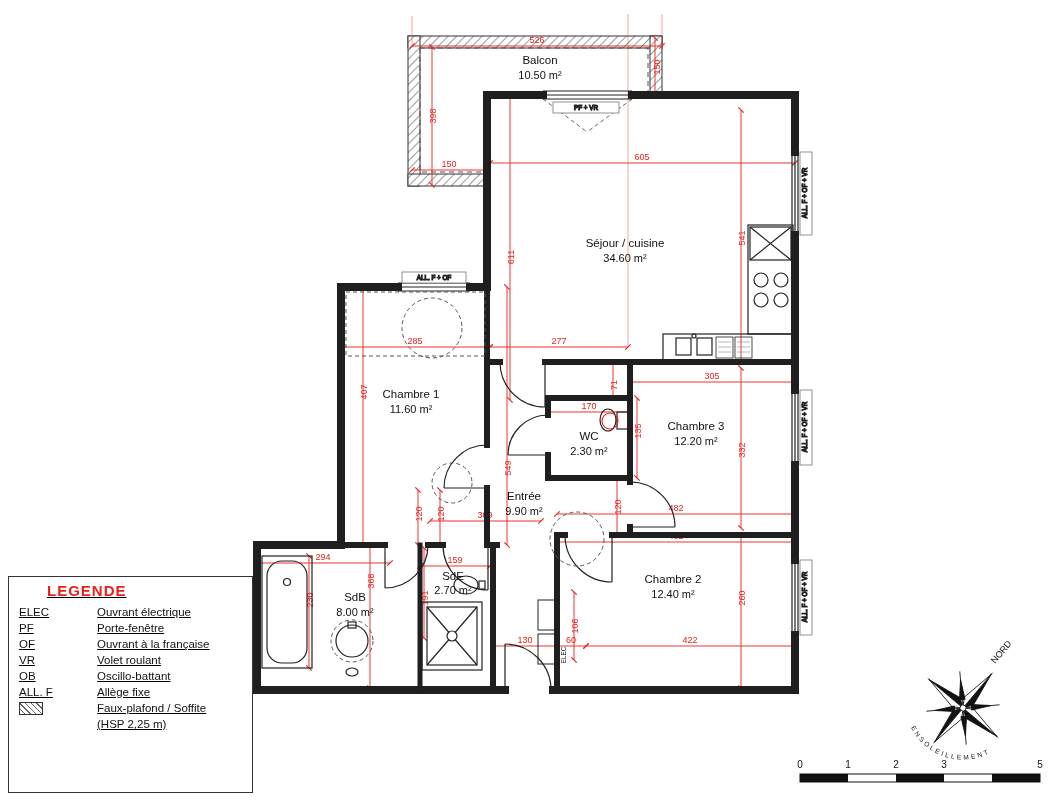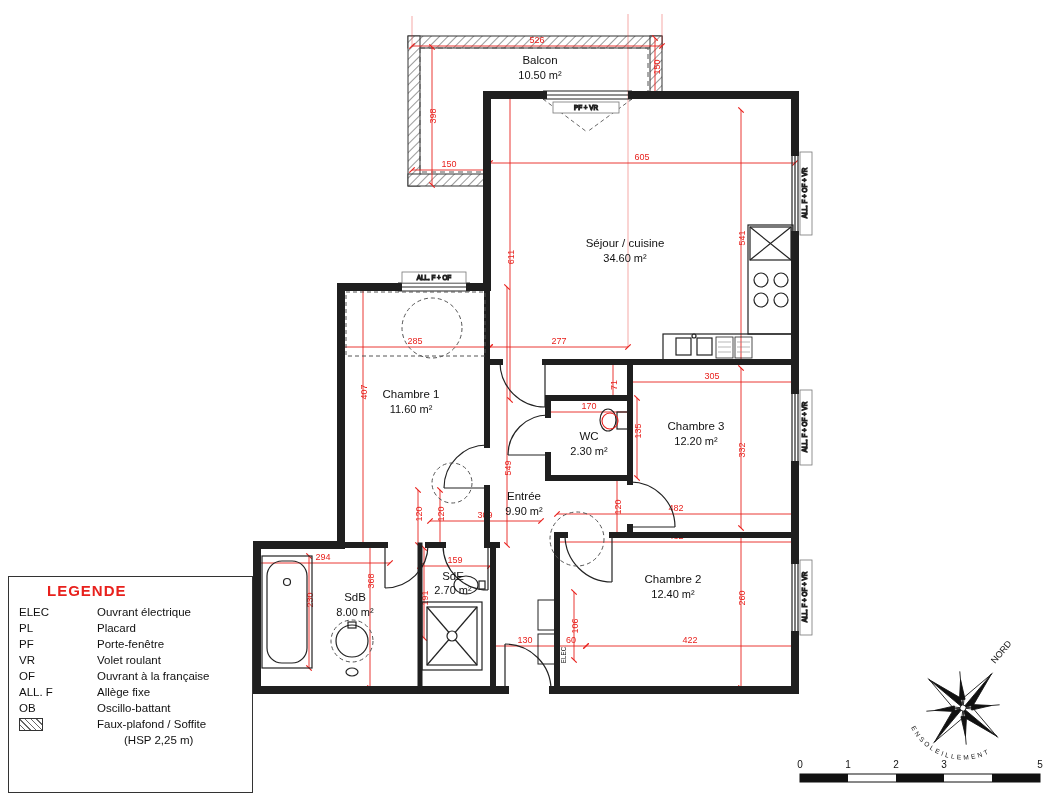--- a/index.html
+++ b/index.html
@@ -6,27 +6,27 @@
   .stage{position:relative;width:1055px;height:800px;background:#fff;overflow:hidden;
          font-family:"Liberation Sans",sans-serif;border-radius:13px;}
   .plan-svg{position:absolute;left:0;top:0;}
   .plan-svg text{font-family:"Liberation Sans",sans-serif;}
   .dim{fill:#e8211d;font-size:9px;text-anchor:middle;}
   .room-name{fill:#111;font-size:11.5px;text-anchor:middle;}
   .room-area{fill:#111;font-size:11px;text-anchor:middle;}
   .wlabel{fill:#111;font-size:6.3px;text-anchor:middle;}
   .tick-num{fill:#111;font-size:10px;text-anchor:middle;}
   .legend{position:absolute;left:8px;top:576px;width:245px;height:217px;
-          border:1px solid #333;background:#fff;box-sizing:border-box;padding:5px 0 0 10px;}
+          border:1px solid #333;background:#fff;box-sizing:border-box;padding:5px 0 0 10px;text-decoration:underline;}
   .lg-title{color:#e8211d;font-weight:bold;font-size:15px;letter-spacing:1px;
             padding-left:28px;margin-bottom:5px;}
   .lg-row{display:flex;font-size:11.5px;line-height:16px;color:#111;}
   .lg-abbr{width:78px;flex:none;}
   .lg-label{flex:1;}
-  .lg-label .l2{display:block;margin-left:27px;}
+  .lg-label .l2{display:block;}
   .hatch-swatch{display:inline-block;width:22px;height:11px;margin-top:2px;
      border:1px solid #333;
      background:repeating-linear-gradient(45deg,#fff 0 3px,#666 3px 4px);}
 </style>
 </head>
 <body>
 
 <div class="stage">
 
 <svg class="plan-svg" width="1055" height="800" viewBox="0 0 1055 800">
@@ -385,42 +385,38 @@
   </g>
 </svg>
 
 <div class="legend">
   <div class="lg-title">LEGENDE</div>
   <div class="lg-row">
     <span class="lg-abbr">ELEC</span>
     <span class="lg-label">Ouvrant électrique</span>
   </div>
   <div class="lg-row">
-    <span class="lg-abbr">PL</span>
-    <span class="lg-label">Placard</span>
-  </div>
-  <div class="lg-row">
     <span class="lg-abbr">PF</span>
     <span class="lg-label">Porte-fenêtre</span>
   </div>
   <div class="lg-row">
+    <span class="lg-abbr">OF</span>
+    <span class="lg-label">Ouvrant à la française</span>
+  </div>
+  <div class="lg-row">
     <span class="lg-abbr">VR</span>
     <span class="lg-label">Volet roulant</span>
   </div>
   <div class="lg-row">
-    <span class="lg-abbr">OF</span>
-    <span class="lg-label">Ouvrant à la française</span>
+    <span class="lg-abbr">OB</span>
+    <span class="lg-label">Oscillo-battant</span>
   </div>
   <div class="lg-row">
     <span class="lg-abbr">ALL. F</span>
     <span class="lg-label">Allège fixe</span>
-  </div>
-  <div class="lg-row">
-    <span class="lg-abbr">OB</span>
-    <span class="lg-label">Oscillo-battant</span>
   </div>
   <div class="lg-row">
     <span class="lg-abbr"><span class="hatch-swatch"></span></span>
     <span class="lg-label">
       <span>Faux-plafond / Soffite</span>
       <span class="l2">(HSP 2,25 m)</span>
     </span>
   </div>
 </div>
 

